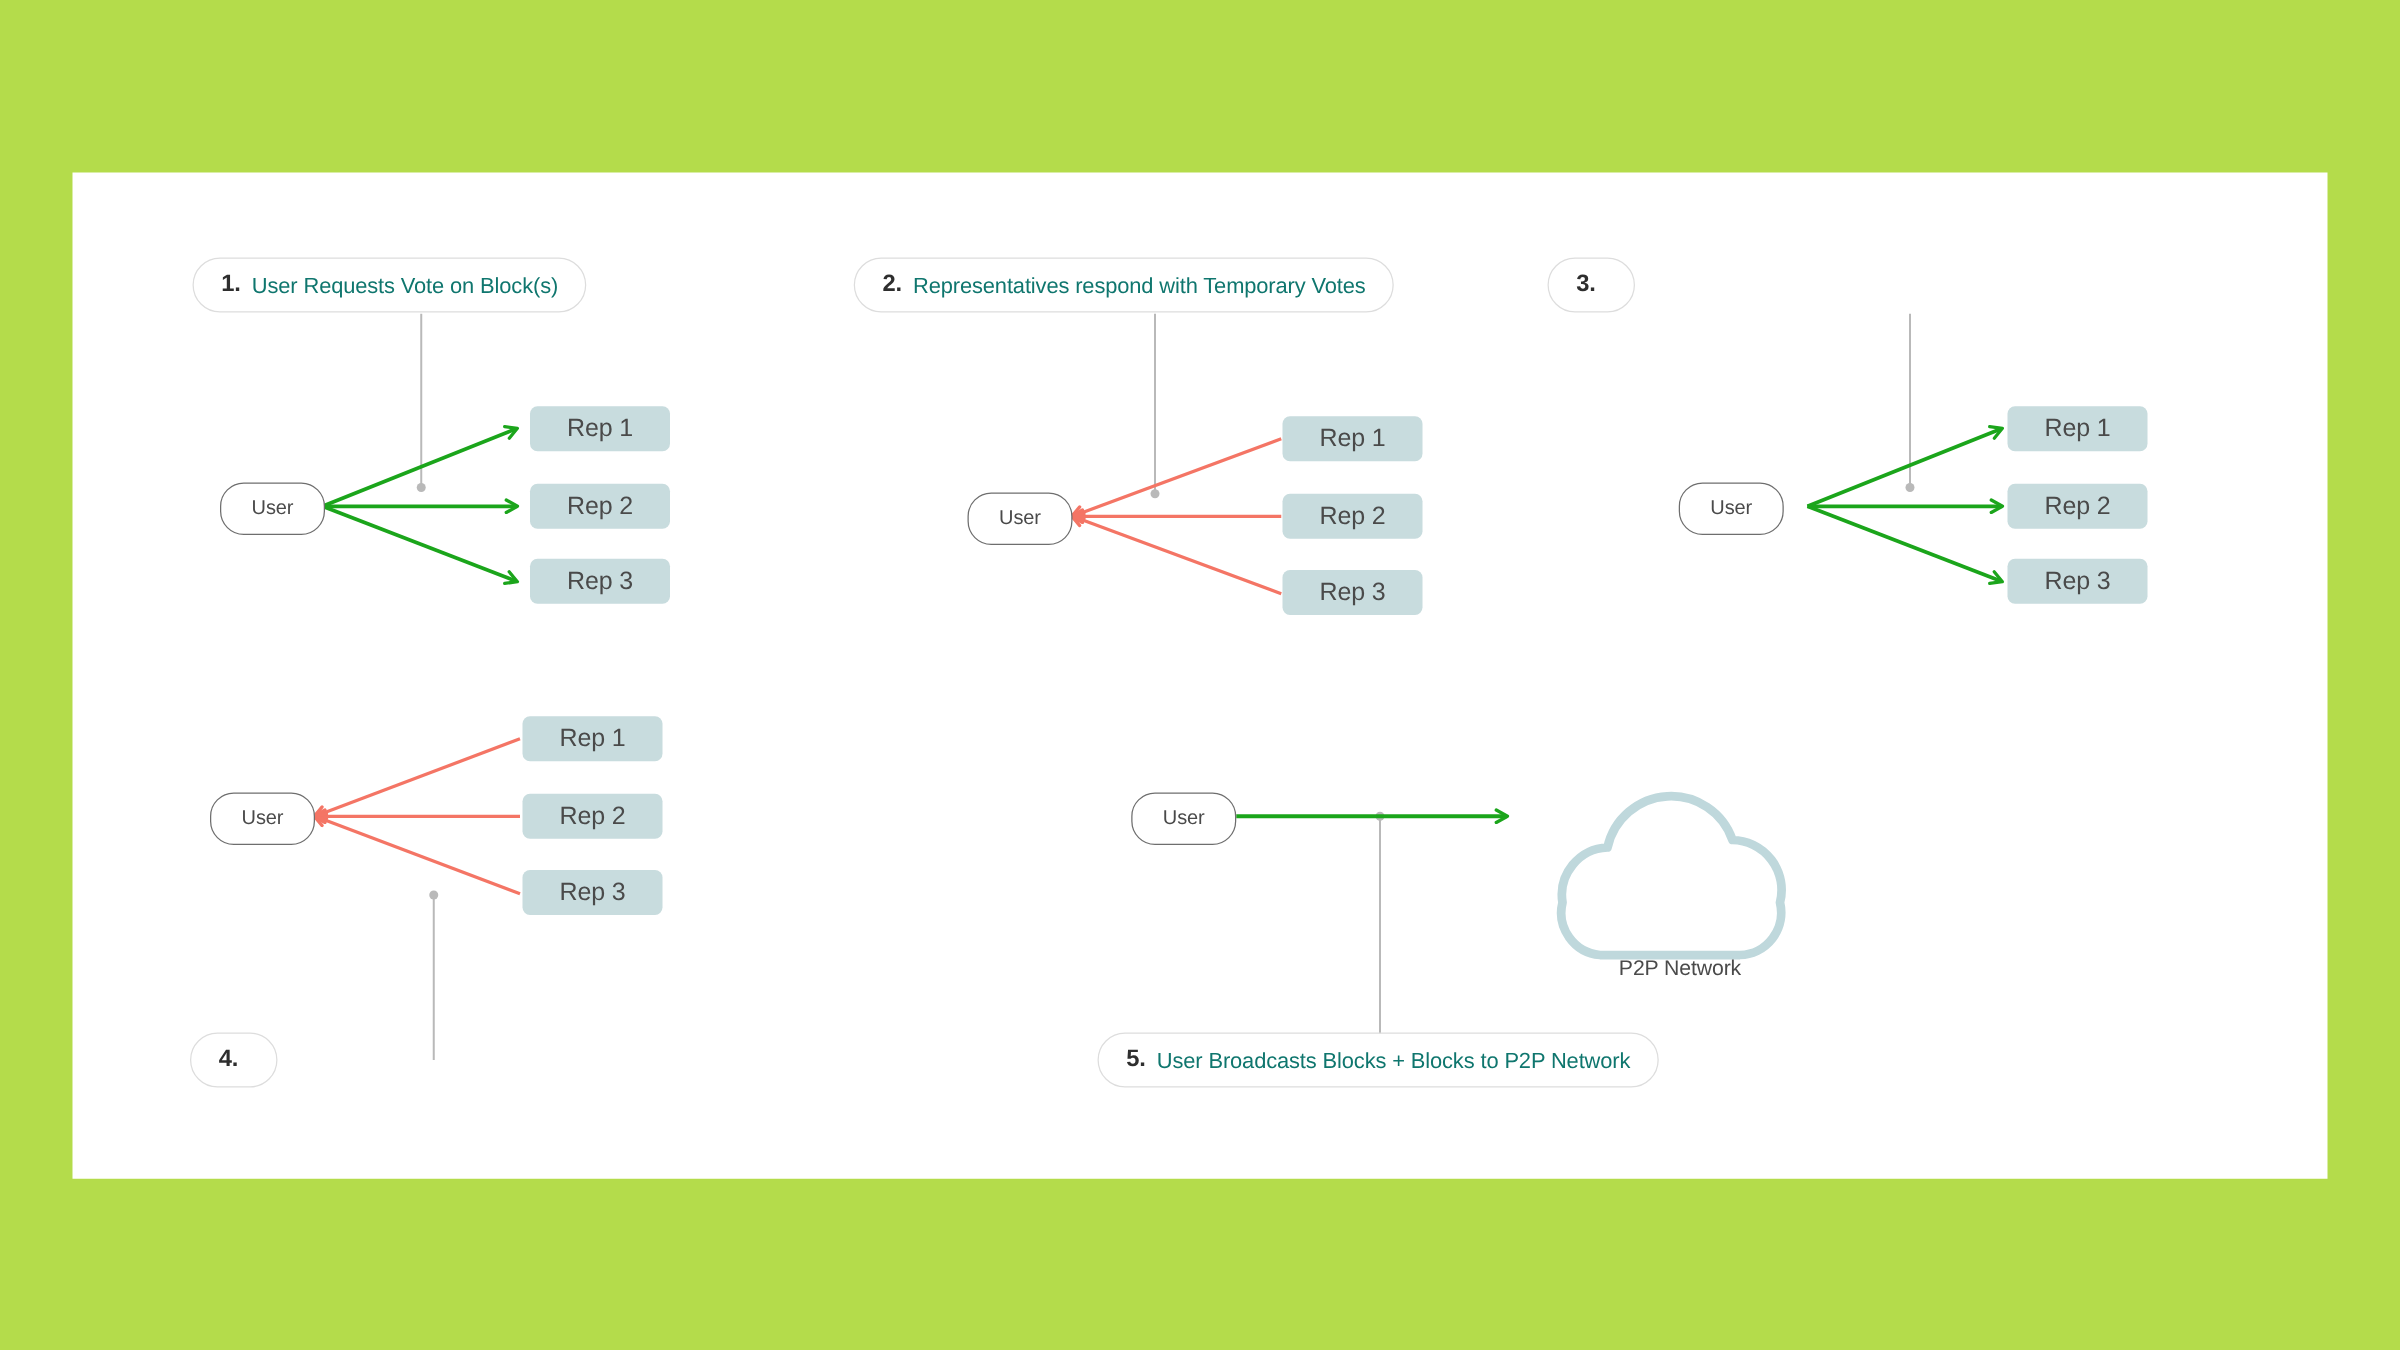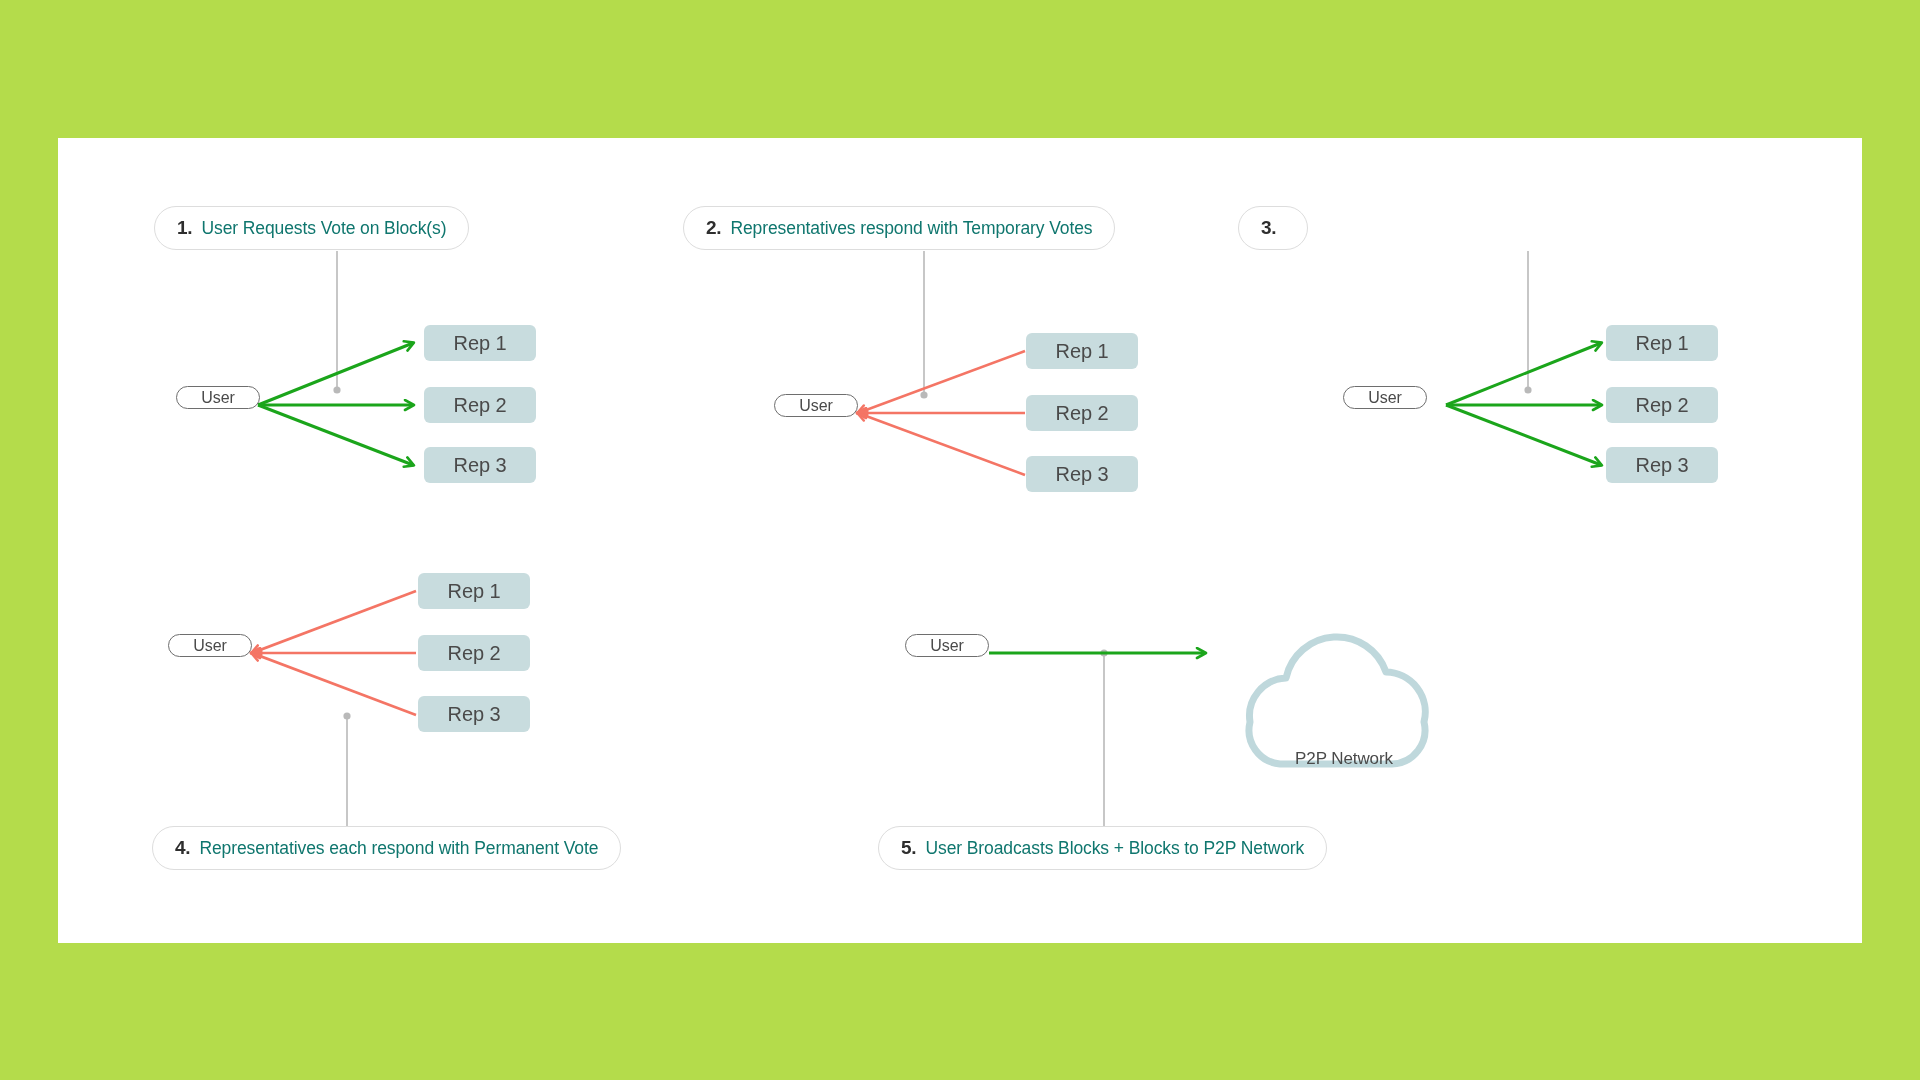--- a/index.html
+++ b/index.html
@@ -54,21 +54,21 @@
   .step-text {
     font-size: 17.5px;
     color: #0f766e;
     letter-spacing: -0.1px;
   }
 
   
   .user-node {
     position: absolute;
     width: 84px;
-    height: 23px;
+    height: 42px;
     box-sizing: border-box;
     display: flex;
     align-items: center;
     justify-content: center;
     background: #ffffff;
     border: 1.6px solid #6e6e6e;
     border-radius: 19px;
     font-size: 16px;
     color: #4a4a4a;
     letter-spacing: -0.1px;
@@ -197,23 +197,22 @@
   <div class="rep-node" style="left:1548px; top:187px;">Rep 1</div>
   <div class="rep-node" style="left:1548px; top:249px;">Rep 2</div>
   <div class="rep-node" style="left:1548px; top:309px;">Rep 3</div>
 
   <div class="user-node" style="left:110px; top:496px;">User</div>
   <div class="rep-node" style="left:360px; top:435px;">Rep 1</div>
   <div class="rep-node" style="left:360px; top:497px;">Rep 2</div>
   <div class="rep-node" style="left:360px; top:558px;">Rep 3</div>
   <div class="step-pill" style="left:94px; top:688px;">
     <span class="step-num">4.</span>
-    <span class="step-text">Representatives each respond with Permanent Vote</span>
   </div>
 
   <div class="user-node" style="left:847px; top:496px;">User</div>
-  <div class="cloud-label" style="left:1190px; top:611px; width:192px; text-align:center;">P2P Network</div>
+  <div class="cloud-label" style="left:1190px; top:627px; width:192px; text-align:center;">P2P Network</div>
   <div class="step-pill" style="left:820px; top:688px;">
     <span class="step-num">5.</span>
     <span class="step-text">User Broadcasts Blocks + Blocks to P2P Network</span>
   </div>
 
 </div>
 
 </body></html>

